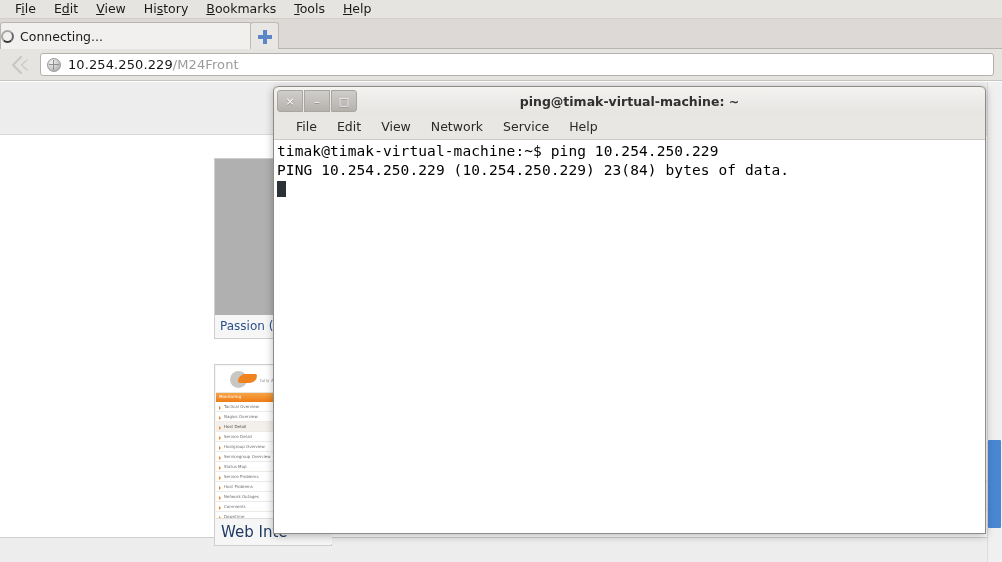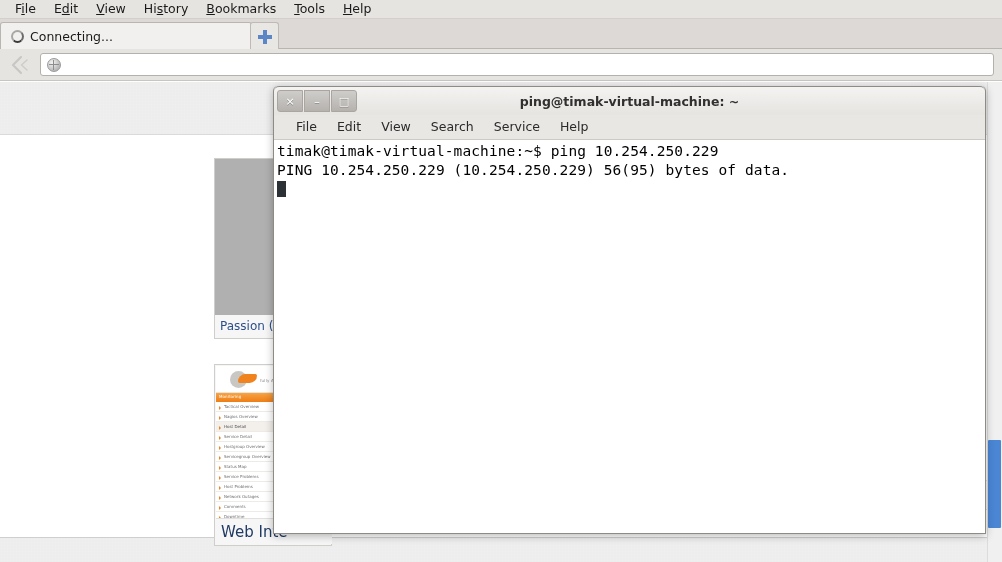--- a/index.html
+++ b/index.html
@@ -59,21 +59,21 @@
     position: absolute;
     left: 0; top: 3px;
     width: 252px; height: 27px;
     background: #f2f0ee;
     border: 1px solid #b9b6b2;
     border-bottom: none;
     border-radius: 3px 3px 0 0;
     box-sizing: border-box;
     display: flex;
     align-items: center;
-    padding-left: 10px;
+    padding-left: 0;
     cursor: default;
   }
   #tab-spinner {
     width: 13px; height: 13px;
     border-radius: 50%;
     border: 2px solid #a8a6a3;
     border-bottom-color: #3a3a3a;
     border-right-color: #6b6b6b;
     box-sizing: border-box;
     flex: 0 0 auto;
@@ -500,20 +500,21 @@
 
   <div id="navbar">
     <div id="back-button">
       <svg width="26" height="22" viewBox="0 0 26 22">
         <path d="M13 3 L5 11 L13 19" stroke="#9a9a9a" stroke-width="2.2" fill="none" stroke-linecap="round" stroke-linejoin="round"></path>
         <path d="M19 6 L13.5 11 L19 16" stroke="#a9a9a9" stroke-width="1.6" fill="none" stroke-linecap="round" stroke-linejoin="round"></path>
       </svg>
     </div>
     <div id="urlbar">
       <span id="url-favicon"></span>
+      <span id="url-text"><span id="url-host">10.254.250.229</span><span id="url-path">/M24Front</span></span>
     </div>
   </div>
 
   <div id="viewport">
 
     <div id="page-white"></div>
 
     <div class="ghost-panel" id="ghost-panel-left"></div>
 
     <div class="thumb-card" id="thumb-card-1">
@@ -580,24 +581,24 @@
       <div class="win-btn">–</div>
       <div class="win-btn">□</div>
     </div>
     <div id="terminal-title">ping@timak-virtual-machine: ~</div>
   </div>
 
   <div id="terminal-menubar">
     <div class="term-menu-item">File</div>
     <div class="term-menu-item">Edit</div>
     <div class="term-menu-item">View</div>
-    <div class="term-menu-item">Search</div>
+    <div class="term-menu-item">Network</div>
     <div class="term-menu-item">Service</div>
     <div class="term-menu-item">Help</div>
   </div>
 
   <div id="terminal-body">
     <div class="term-line">timak@timak-virtual-machine:~$ ping 10.254.250.229</div>
-    <div class="term-line">PING 10.254.250.229 (10.254.250.229) 56(95) bytes of data.</div>
+    <div class="term-line">PING 10.254.250.229 (10.254.250.229) 23(84) bytes of data.</div>
     <div class="term-line"><span id="term-cursor"></span></div>
   </div>
 
 </div>
 
 </body></html>

